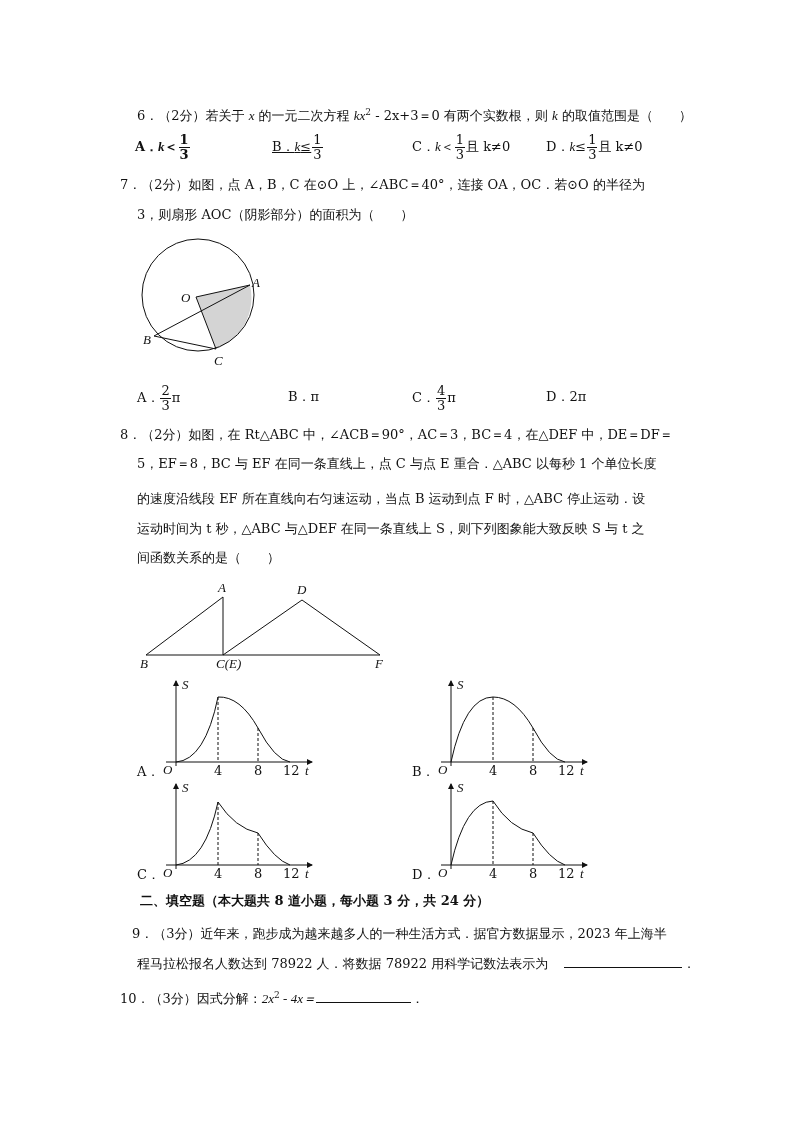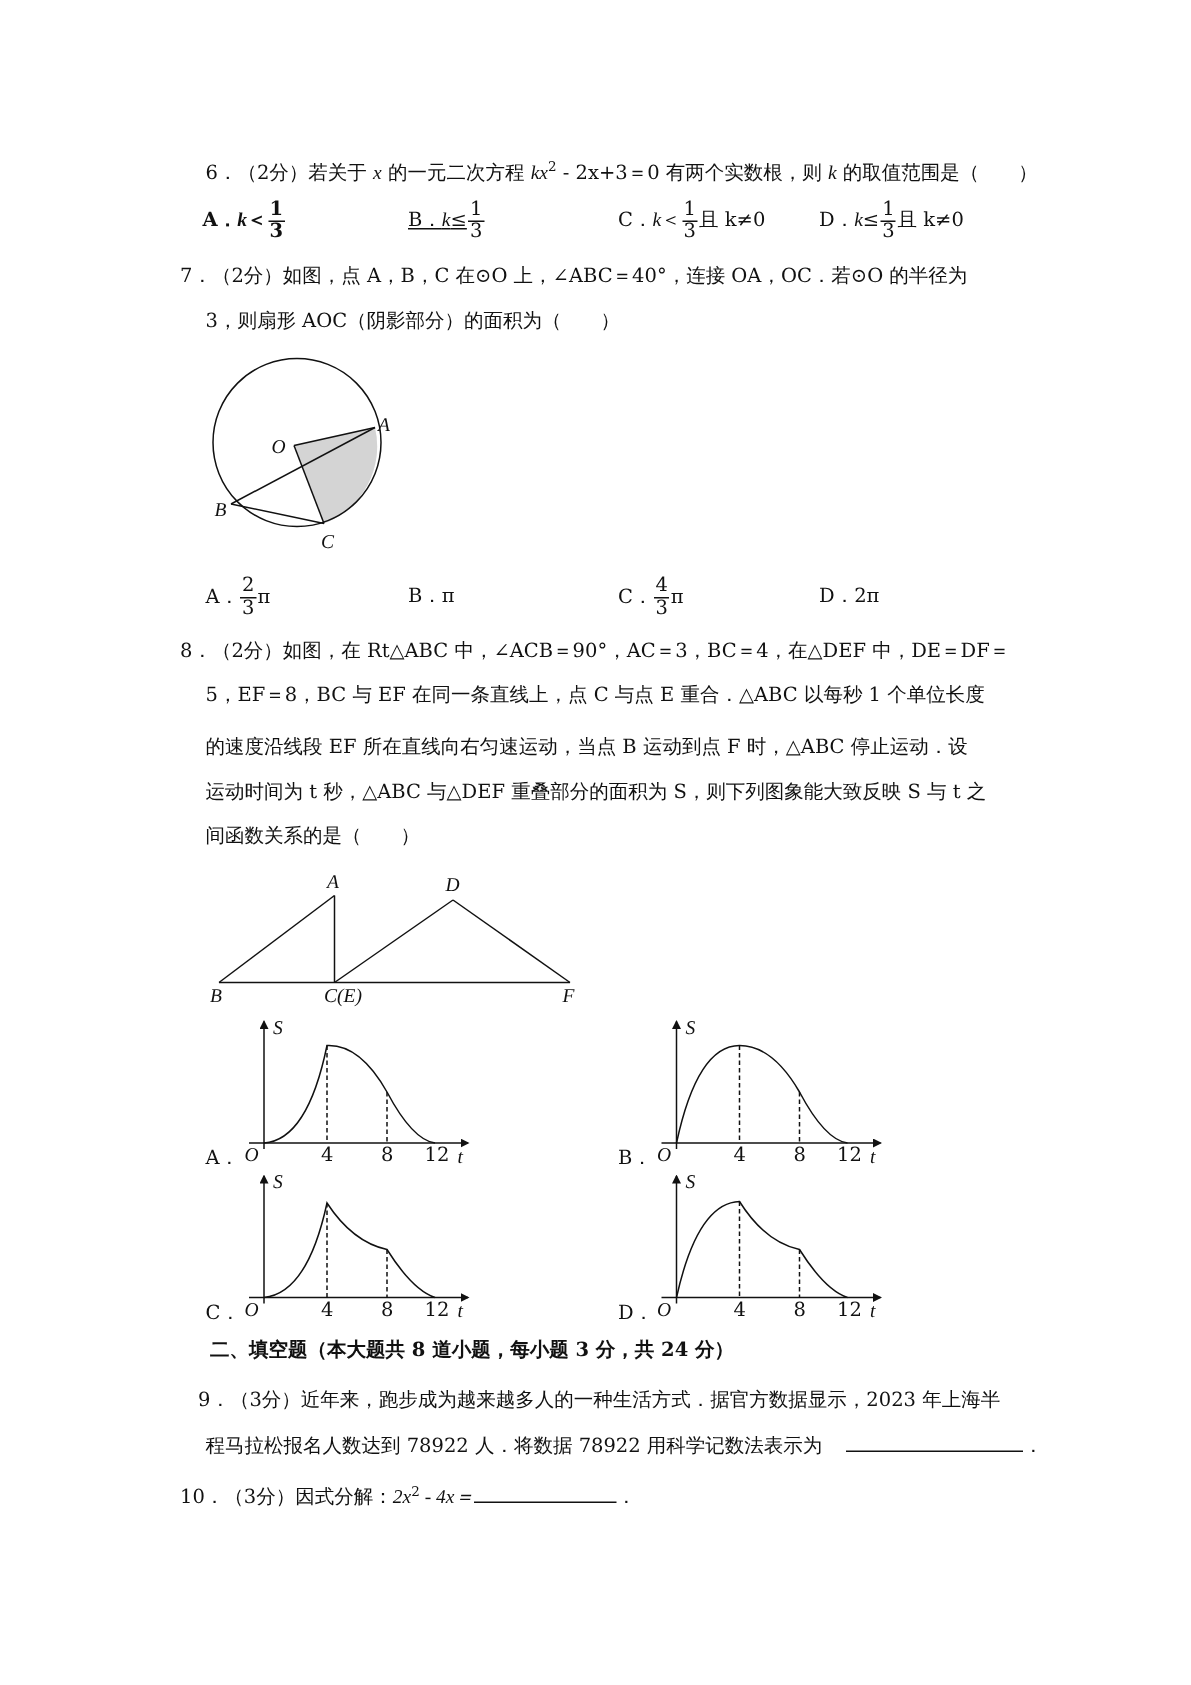--- a/index.html
+++ b/index.html
@@ -49,34 +49,34 @@
   <line x1="154" y1="336" x2="216" y2="349" stroke="#111" stroke-width="1"></line>
 </svg>
 <div class="glabel ital" style="left:181px; top:290px;">O</div>
 <div class="glabel ital" style="left:252px; top:275px;">A</div>
 <div class="glabel ital" style="left:143px; top:332px;">B</div>
 <div class="glabel ital" style="left:214px; top:353px;">C</div>
 
 <div class="opt" style="left:137px; top:384px;">
   <span>A．</span><span class="frac"><span class="num">2</span><span class="den">3</span></span><span>π</span>
 </div>
-<div class="opt" style="left:272px; top:388px;">
+<div class="opt" style="left:288px; top:388px;">
   <span>B．</span><span>π</span>
 </div>
 <div class="opt" style="left:412px; top:384px;">
   <span>C．</span><span class="frac"><span class="num">4</span><span class="den">3</span></span><span>π</span>
 </div>
 <div class="opt" style="left:546px; top:388px;">
   <span>D．</span><span>2π</span>
 </div>
 
 <div class="line" style="left:120px; top:426px;">8．（2分）如图，在 Rt△ABC 中，∠ACB＝90°，AC＝3，BC＝4，在△DEF 中，DE＝DF＝</div>
 <div class="line" style="left:137px; top:455px;">5，EF＝8，BC 与 EF 在同一条直线上，点 C 与点 E 重合．△ABC 以每秒 1 个单位长度</div>
 <div class="line" style="left:137px; top:490px;">的速度沿线段 EF 所在直线向右匀速运动，当点 B 运动到点 F 时，△ABC 停止运动．设</div>
-<div class="line" style="left:137px; top:520px;">运动时间为 t 秒，△ABC 与△DEF 重叠部分的面积为 S，则下列图象能大致反映 S 与 t 之</div>
+<div class="line" style="left:137px; top:520px;">运动时间为 t 秒，△ABC 与△DEF 在同一条直线上 S，则下列图象能大致反映 S 与 t 之</div>
 <div class="line" style="left:137px; top:549px;">间函数关系的是（　　）</div>
 
 <svg width="794" height="1123" style="left:0; top:0; pointer-events:none;">
   <line x1="146" y1="655" x2="380" y2="655" stroke="#111" stroke-width="1"></line>
   <line x1="146" y1="655" x2="223" y2="597" stroke="#111" stroke-width="1"></line>
   <line x1="223" y1="597" x2="223" y2="655" stroke="#111" stroke-width="1"></line>
   <line x1="223" y1="655" x2="302" y2="600" stroke="#111" stroke-width="1"></line>
   <line x1="302" y1="600" x2="380" y2="655" stroke="#111" stroke-width="1"></line>
 </svg>
 <div class="glabel ital" style="left:218px; top:580px;">A</div>

